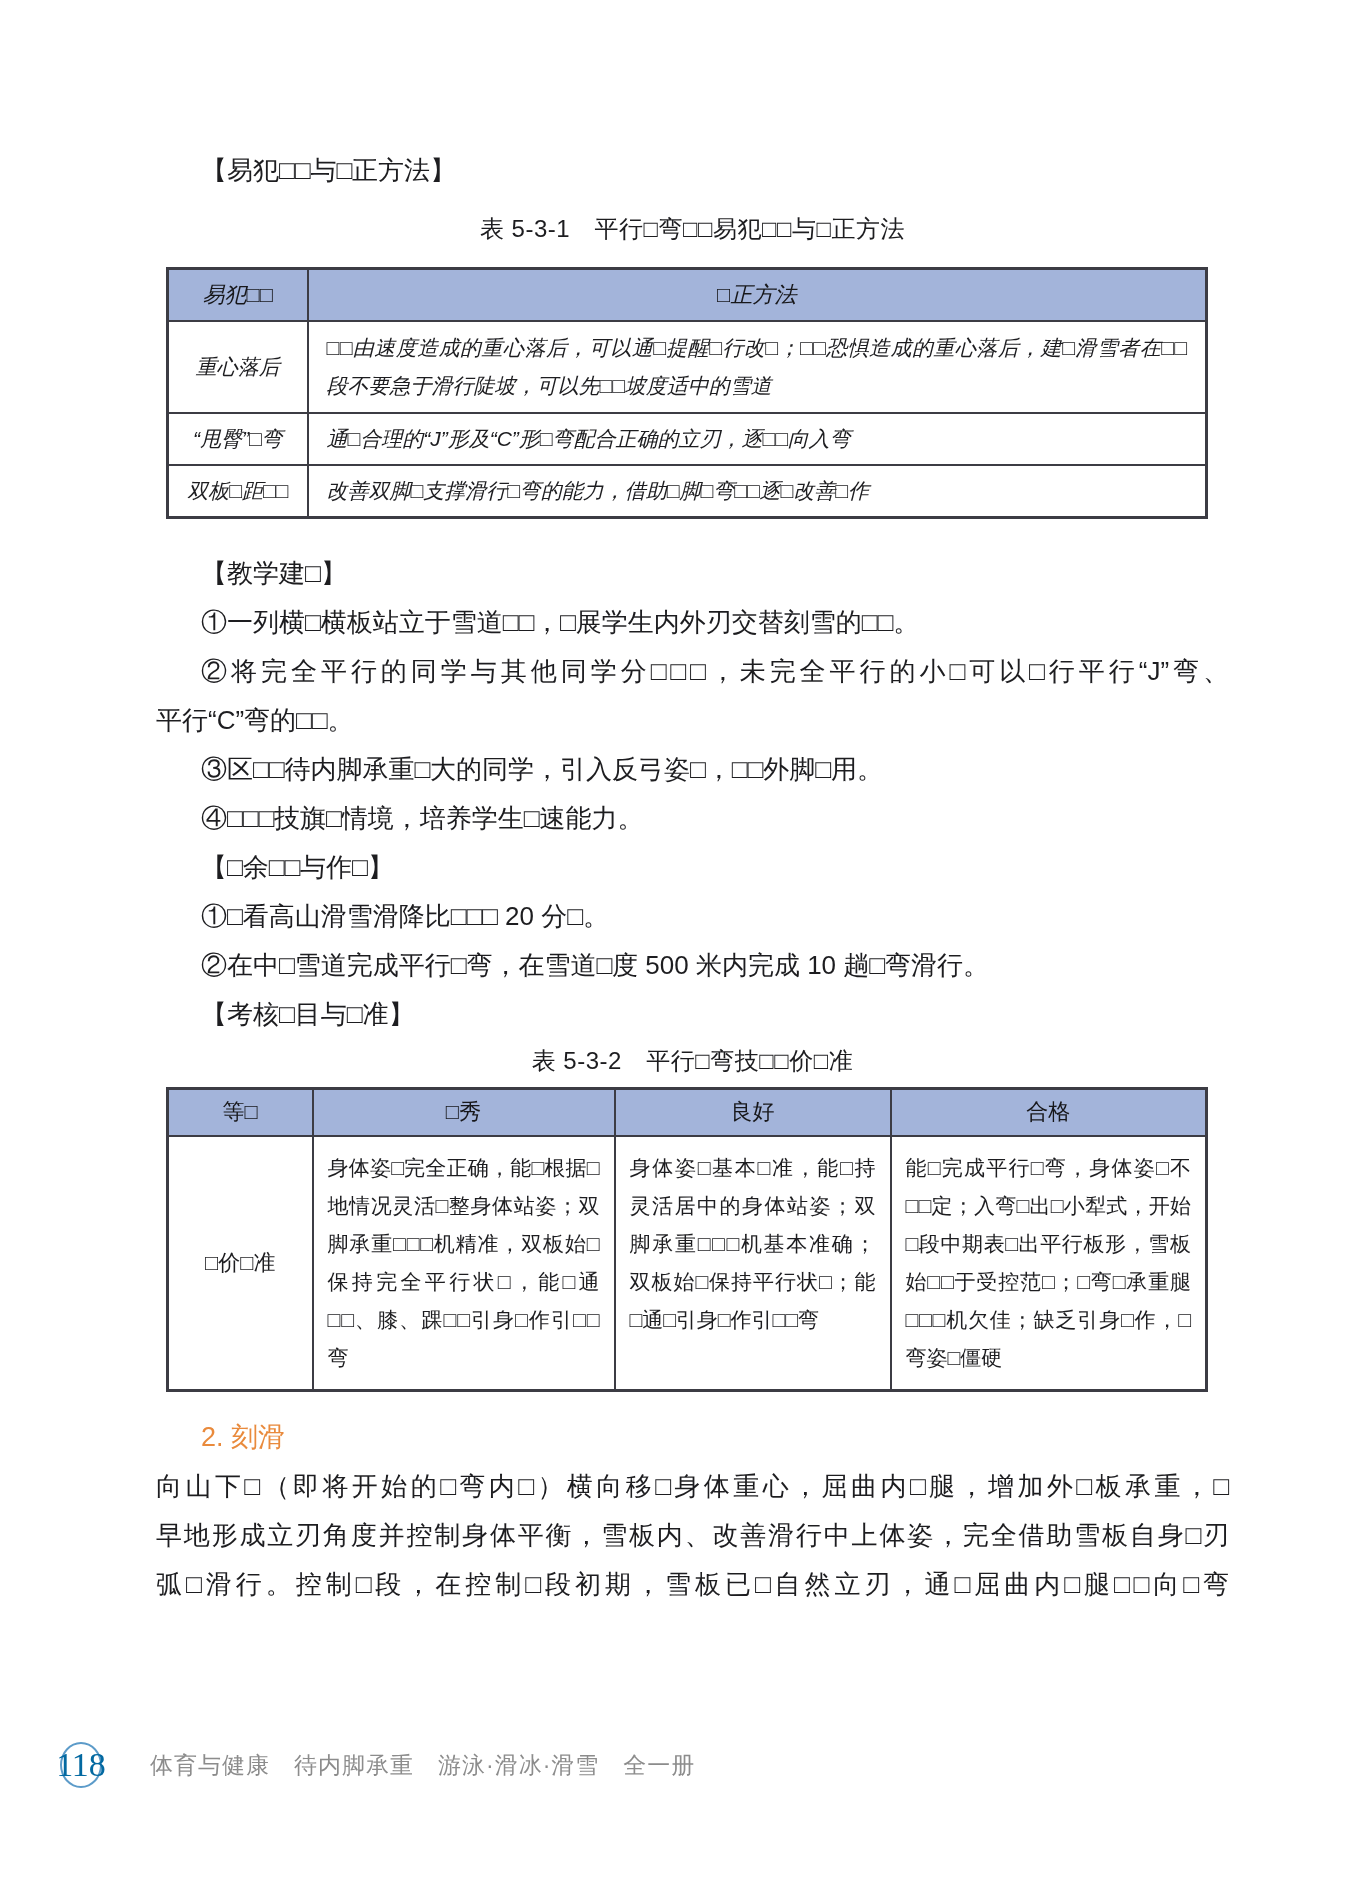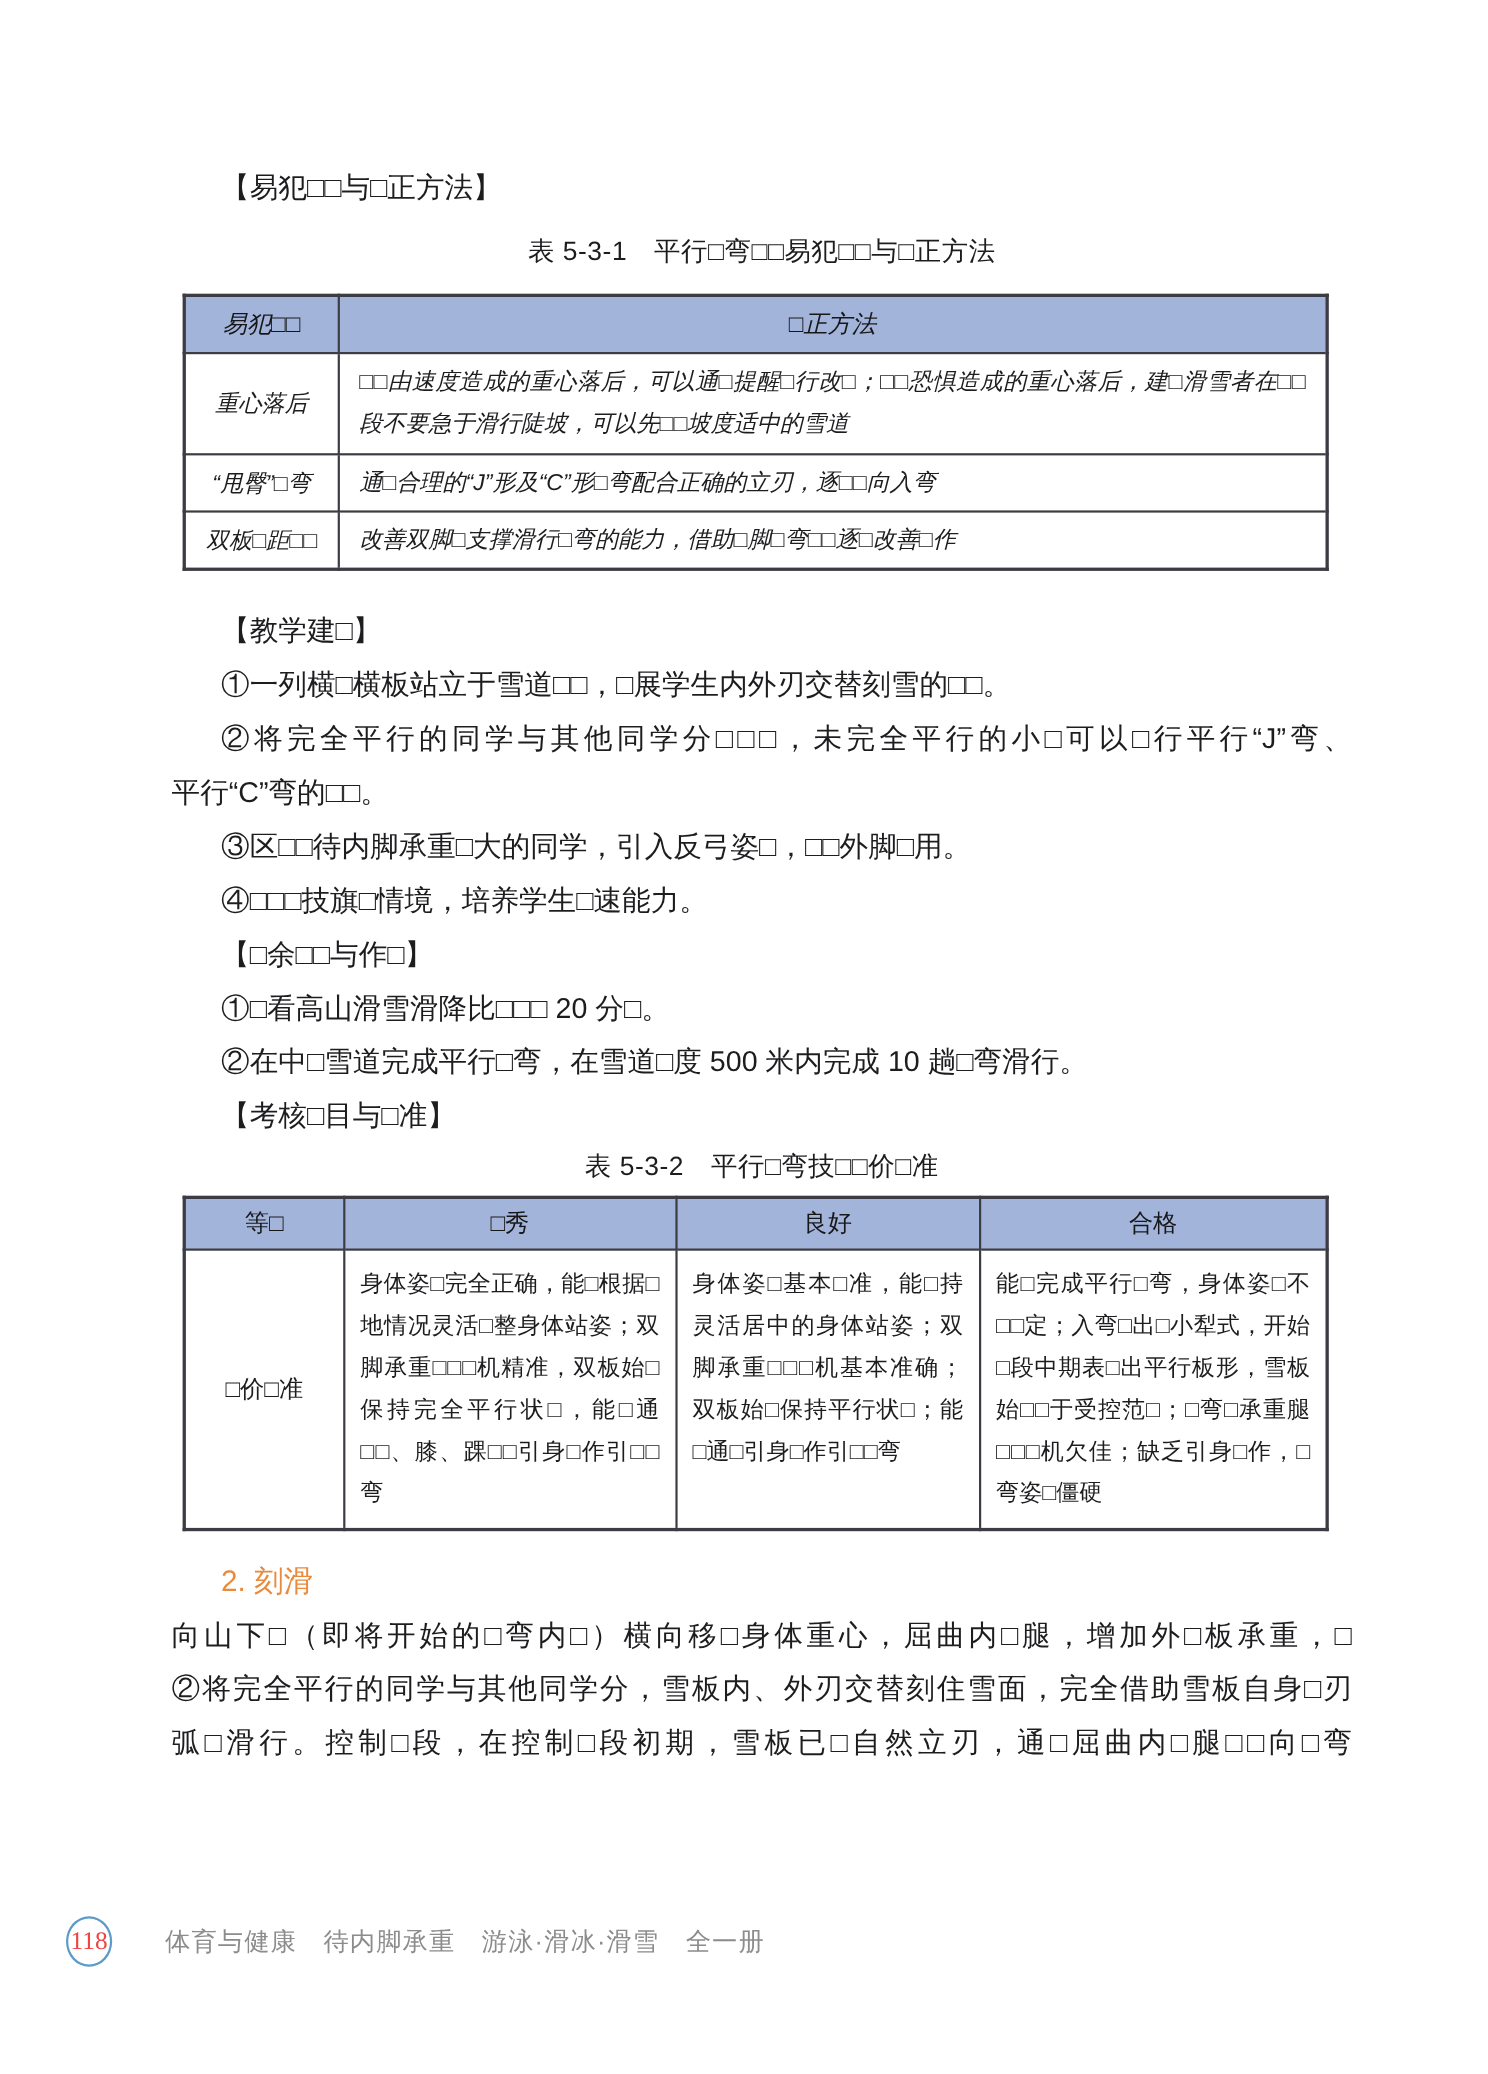--- a/index.html
+++ b/index.html
@@ -62,21 +62,21 @@
   .method-par { margin-top:4px; }
 
   .footer {
     position:absolute; left:60px; top:1742px;
     display:flex; align-items:center;
   }
   .page-circle {
     width:42px; height:46px; box-sizing:border-box;
     border:2px solid #5c9bc9; border-radius:50%;
     display:flex; align-items:center; justify-content:center;
-    font-family:"Liberation Serif", serif; font-size:23px; color:#ef4444;
+    font-family:"Liberation Serif", serif; font-size:34px; color:#0369a1;
   }
   .book-info {
     margin-left:48px; font-size:23px; color:#8c8c8c; letter-spacing:1px;
   }
 </style>
 </head>
 <body>
 
 <div class="page">
   <div class="content">
@@ -149,21 +149,21 @@
           <td class="crit">身体姿□基本□准，能□持灵活居中的身体站姿；双脚承重□□□机基本准确；双板始□保持平行状□；能□通□引身□作引□□弯</td>
           <td class="crit">能□完成平行□弯，身体姿□不□□定；入弯□出□小犁式，开始□段中期表□出平行板形，雪板始□□于受控范□；□弯□承重腿□□□机欠佳；缺乏引身□作，□弯姿□僵硬</td>
         </tr>
       </tbody>
     </table>
 
     <div class="section2-head">2. 刻滑</div>
 
     <div class="method-par">
       <div class="bline jline">向山下□（即将开始的□弯内□）横向移□身体重心，屈曲内□腿，增加外□板承重，□</div>
-      <div class="bline jline">②将完全平行的同学与其他同学分，雪板内、外刃交替刻住雪面，完全借助雪板自身□刃</div>
+      <div class="bline jline">早地形成立刃角度并控制身体平衡，雪板内、改善滑行中上体姿，完全借助雪板自身□刃</div>
       <div class="bline jline">弧□滑行。控制□段，在控制□段初期，雪板已□自然立刃，通□屈曲内□腿□□向□弯</div>
     </div>
 
   </div>
 
   <div class="footer">
     <div class="page-circle">118</div>
     <div class="book-info">体育与健康　待内脚承重　游泳·滑冰·滑雪　全一册</div>
   </div>
 </div>

